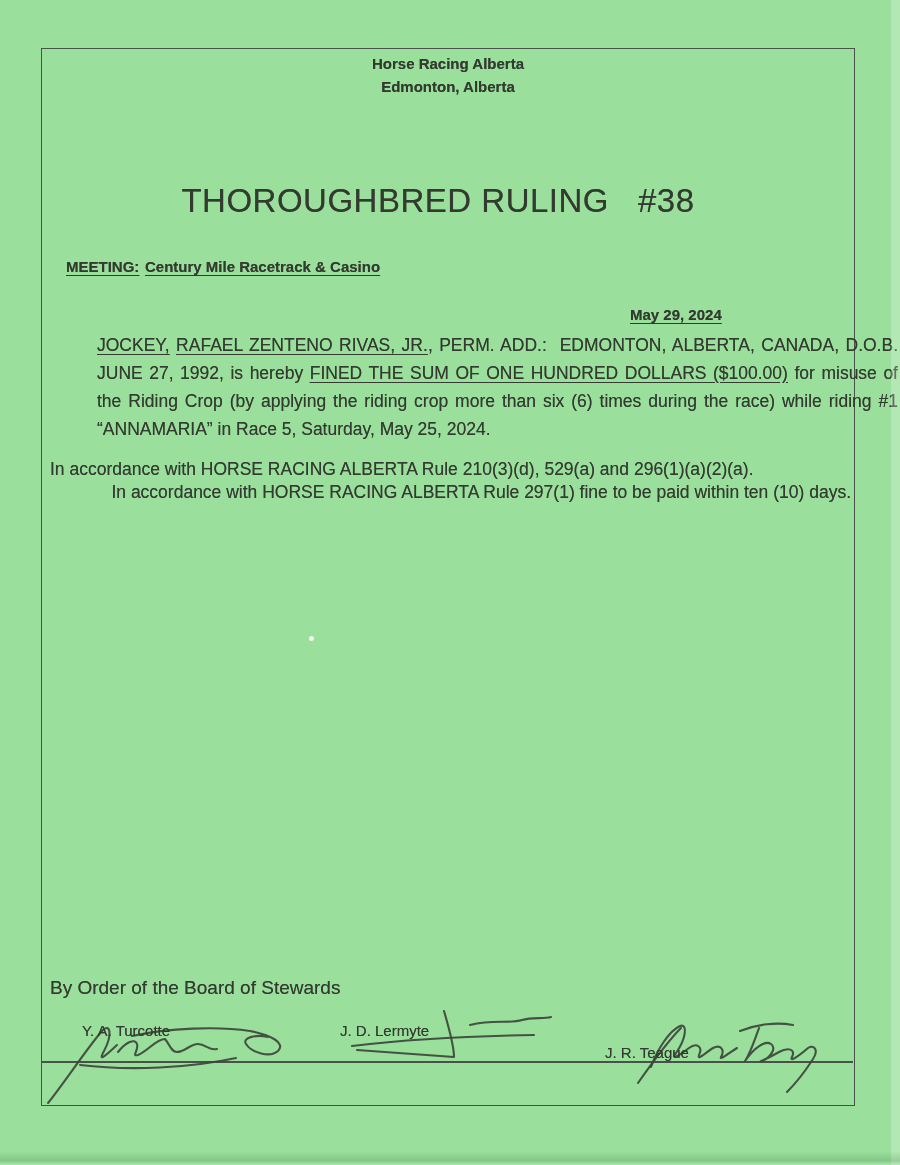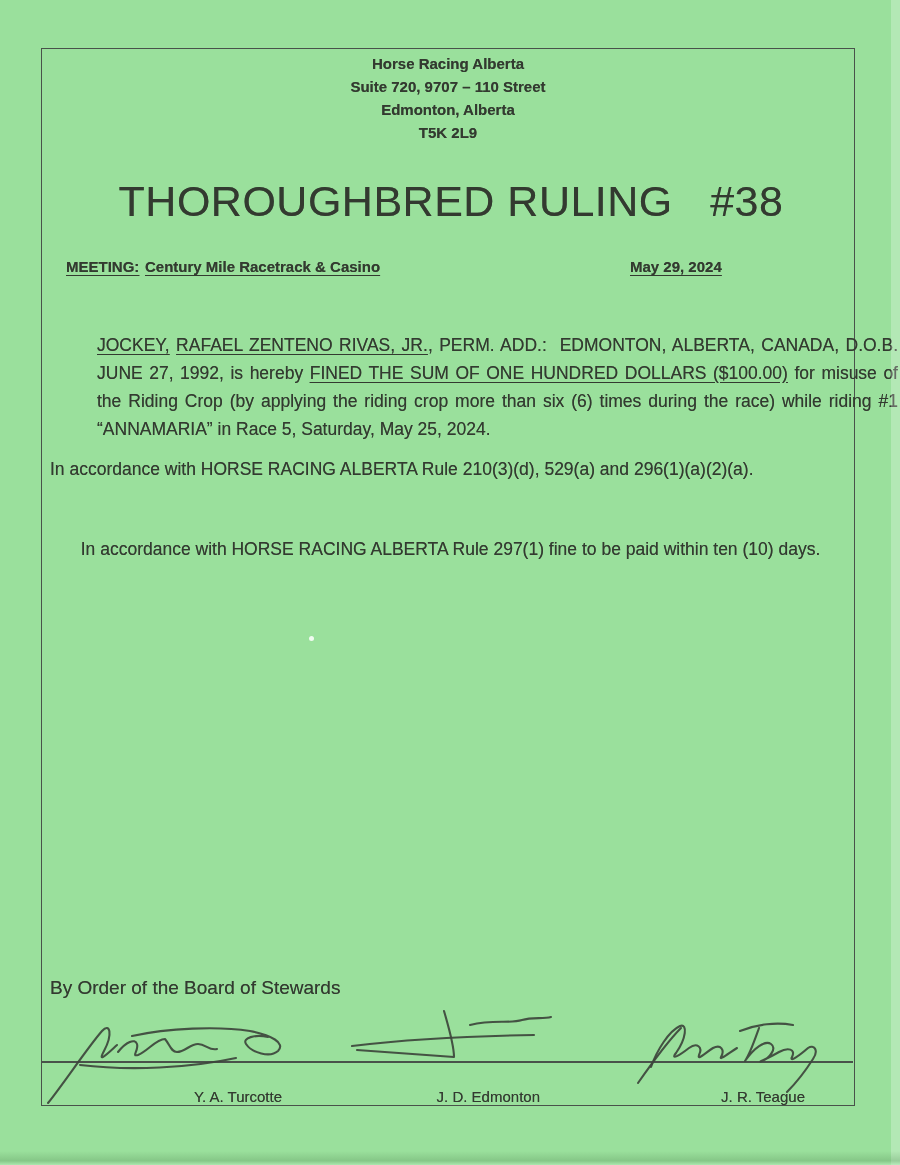--- a/index.html
+++ b/index.html
@@ -15,62 +15,60 @@
   .soft{text-shadow:0 0 0.6px rgba(48,56,46,0.65);}
   .border-box{
     position:absolute;left:41px;top:48px;width:812px;height:1056px;
     border:1.5px solid #49524a;
   }
   .letterhead{
     position:absolute;left:41px;top:52px;width:814px;
     text-align:center;font-weight:bold;font-size:15px;line-height:23px;
   }
   .doc-title{
-    position:absolute;left:44px;top:183px;width:814px;
-    text-align:center;font-size:43px;line-height:36px;
+    position:absolute;left:31px;top:183px;width:814px;
+    text-align:center;font-size:33px;line-height:36px;
     letter-spacing:0.5px;white-space:pre;font-weight:400;
   }
   .meeting-row{position:absolute;left:50px;top:258px;width:800px;font-size:15px;font-weight:bold;}
   .meeting-label{position:absolute;left:16px;text-decoration:underline;text-underline-offset:3px;}
   .meeting-venue{position:absolute;left:95px;text-decoration:underline;text-underline-offset:3px;}
-  .meeting-date{position:absolute;left:580px;text-decoration:underline;text-underline-offset:3px;}
+  .meeting-date{position:absolute;left:580px;text-decoration:underline;text-underline-offset:3px;margin-top:48px;}
   .body-par{
     position:absolute;left:50px;width:801px;
     font-size:17.5px;line-height:28px;
     text-align:justify;white-space:pre-wrap;
   }
   .p1{top:331px;margin-left:47px;}
   .p2{top:455px;text-align:left;}
-  .p3{top:535px;text-align:center;}
+  .p3{top:478px;text-align:right;}
   .u{text-decoration:underline;text-underline-offset:3px;}
   .by-order{position:absolute;left:50px;top:977px;font-size:19px;}
   .sig-line{position:absolute;left:41px;top:1061px;width:812px;height:1.5px;background:#49524a;}
-  .sig-name{position:absolute;top:1088px;width:200px;text-align:right;font-size:15px;}
+  .sig-name{position:absolute;top:1022px;width:200px;text-align:left;font-size:15px;}
   .sig-name.n1{left:82px;}
   .sig-name.n2{left:340px;}
-  .sig-name.n3{left:605px;}
+  .sig-name.n3{left:605px;margin-top:22px;}
   .sig-svg{position:absolute;left:40px;top:995px;width:815px;height:115px;}
   .sig-svg path{fill:none;stroke:#3d453c;stroke-width:2.1;stroke-linecap:round;stroke-linejoin:round;opacity:0.92;}
   .speck{position:absolute;left:309px;top:636px;width:5px;height:5px;border-radius:50%;background:rgba(255,255,255,0.85);}
   .edge-bottom{position:absolute;left:0;bottom:0;width:900px;height:14px;
     background:linear-gradient(to bottom, rgba(60,110,60,0) 0%, rgba(60,110,60,0.22) 70%, rgba(190,240,195,0.5) 100%);}
   .edge-right{position:absolute;right:0;top:0;width:9px;height:1165px;background:rgba(255,255,255,0.25);}
 </style>
 </head>
 <body>
 
 <div id="paper">
 
   <div class="border-box"></div>
 
   <div class="letterhead soft">
     <div>Horse Racing Alberta</div>
-    <div>Suite 720, 9707 – 110 Street</div>
     <div>Edmonton, Alberta</div>
-    <div>T5K 2L9</div>
   </div>
 
   <div class="doc-title soft">THOROUGHBRED RULING   #38</div>
 
   <div class="meeting-row soft">
     <span class="meeting-label">MEETING:</span>
     <span class="meeting-venue">Century Mile Racetrack &amp; Casino</span>
     <span class="meeting-date">May 29, 2024</span>
   </div>
 
@@ -103,19 +101,19 @@
 
     <g>
       <path d="M 598 88 C 612 68 628 46 641 33"></path>
       <path d="M 611 72 C 617 55 629 36 640 31 C 648 28 646 44 636 58 C 630 66 640 60 649 53 C 657 47 663 52 659 60 C 657 66 665 58 673 53 C 681 49 685 55 681 62 C 679 66 689 58 697 53"></path>
       <path d="M 700 36 C 717 29 737 27 753 30"></path>
       <path d="M 719 33 C 714 47 710 59 705 66 C 714 53 725 45 731 49 C 737 53 730 63 722 66 C 716 68 729 63 739 57 C 748 52 756 54 752 62 C 749 68 760 60 768 53 C 774 49 779 55 773 64 C 766 75 756 88 747 97"></path>
     </g>
   </svg>
 
   <div class="sig-name n1 soft">Y. A. Turcotte</div>
-  <div class="sig-name n2 soft">J. D. Edmonton</div>
+  <div class="sig-name n2 soft">J. D. Lermyte</div>
   <div class="sig-name n3 soft">J. R. Teague</div>
 
   <div class="edge-right"></div>
   <div class="edge-bottom"></div>
 
 </div>
 
 </body></html>

